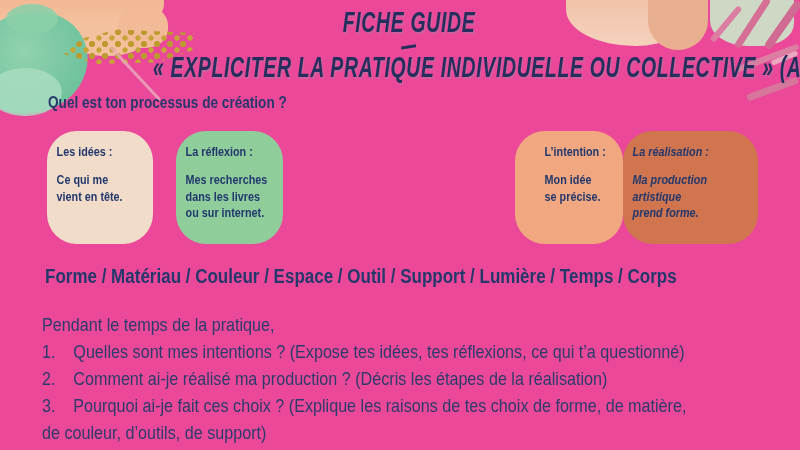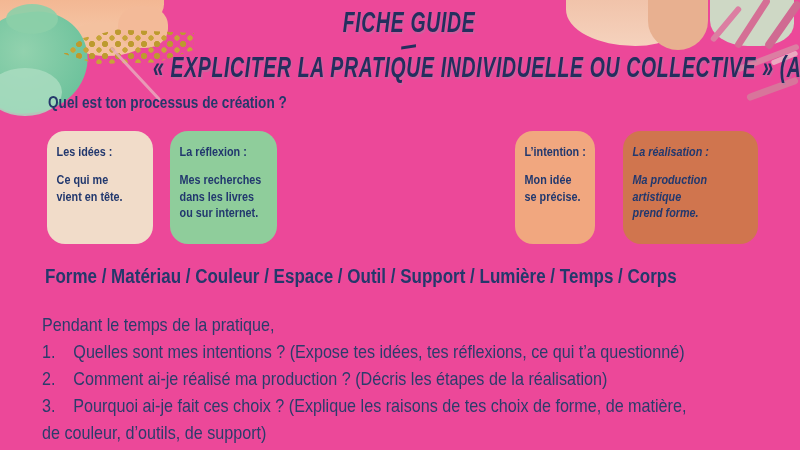--- a/index.html
+++ b/index.html
@@ -53,26 +53,26 @@
   .line1 { top:7px;  transform:translateX(9px)  scaleX(.67); }
   .line2 { top:52px; transform:translateX(21px) scaleX(.67); }
   .dash-wrap { position:absolute; left:0; top:30px; width:800px; text-align:center; z-index:3; }
   .dash { display:inline-block; color:#242f5e; font-weight:bold; font-style:italic;
     font-size:30px; line-height:30px; transform:translateX(8px) rotate(-8deg); }
   
   .question { position:absolute; left:48px; top:93px; z-index:3;
     color:#25386b; font-weight:bold; font-size:17px; white-space:nowrap;
     transform:scaleX(.8); transform-origin:0 0; }
   
-  .step { position:absolute; top:131px; height:113px; border-radius:18px; z-index:3;
+  .step { position:absolute; top:131px; height:113px; border-radius:30px; z-index:3;
     color:#22386e; font-weight:bold; overflow:visible; }
   .step1 { left:47px;  width:106px; }
-  .step2 { left:170px; width:107px; }
+  .step2 { left:176px; width:107px; }
   .step3 { left:302px; width:203px; }
-  .step4 { left:515px; width:80px;  }
+  .step4 { left:515px; width:88px;padding-left:20px;  }
   .step5 { left:623px; width:135px;font-style:italic; }
   .step-inner { transform:scaleX(.8); transform-origin:0 0; width:125%;
     padding:13px 0 0 12px; box-sizing:border-box; }
   .step-title { font-size:13.5px; white-space:nowrap; }
   .step-body  { font-size:13.5px; line-height:16.5px; margin-top:13px; white-space:pre-line; }
   
   .keywords { position:absolute; left:45px; top:265px; z-index:3;
     color:#25386b; font-weight:bold; font-size:20px; white-space:nowrap;
     transform:scaleX(.85); transform-origin:0 0; }
   

